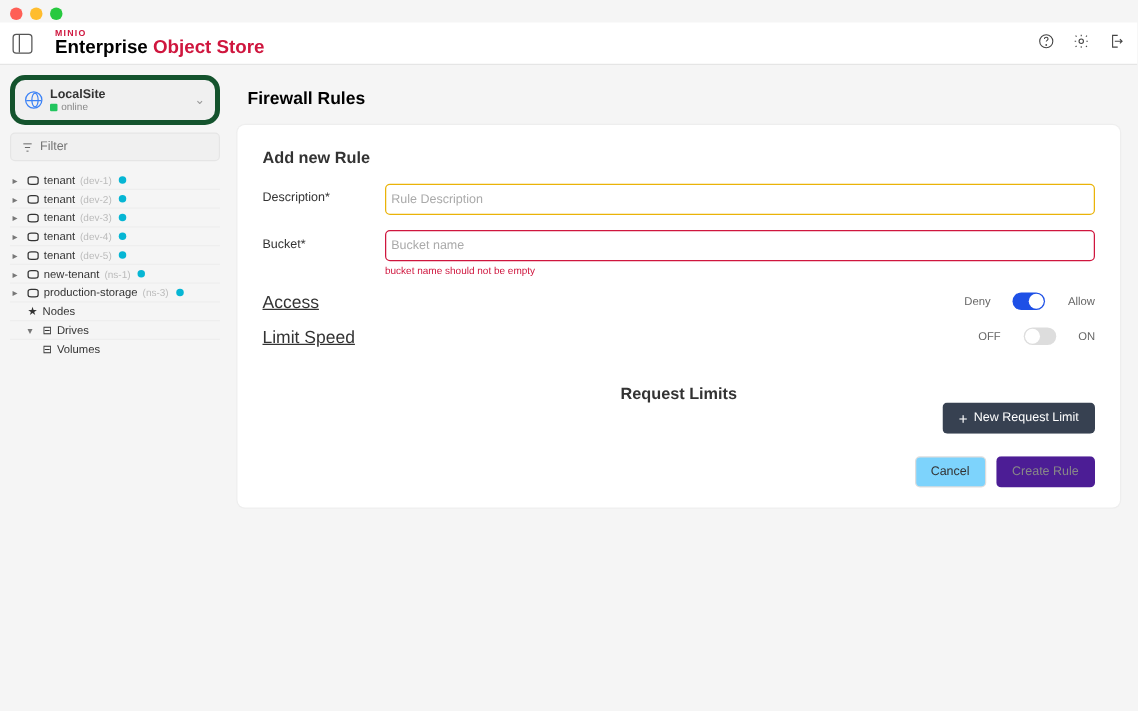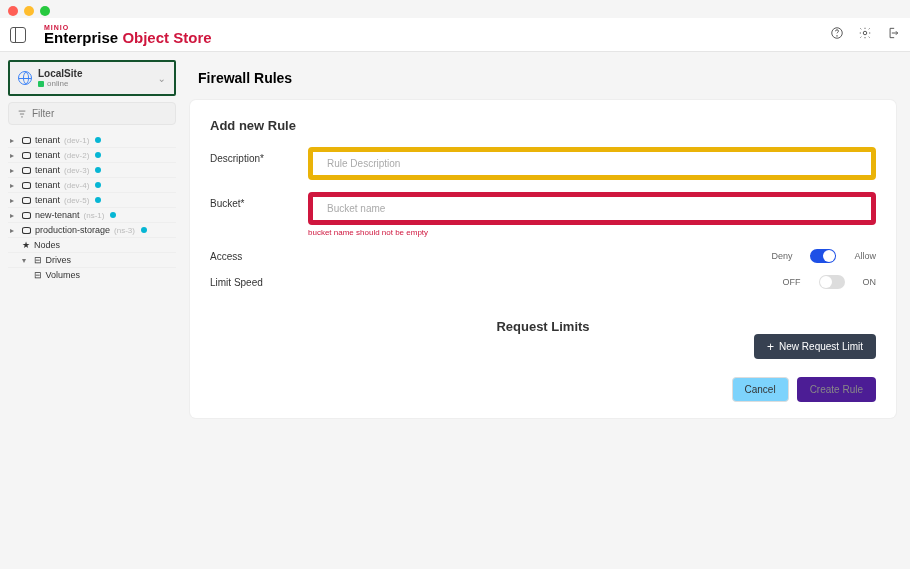--- a/index.html
+++ b/index.html
@@ -16,21 +16,21 @@
 .topbar .panel-icon { width: 16px; height: 16px; border: 1.3px solid #555; border-radius: 3px; position: relative; margin-right: 18px; }
 .topbar .panel-icon::after { content: ""; position: absolute; left: 4px; top: 0; bottom: 0; width: 1.3px; background: #555; }
 .brand-small { font-size: 7px; letter-spacing: 1px; color: #cf163e; font-weight: 700; }
 .brand-big { font-size: 15px; font-weight: 700; color: #000; margin-top: -2px; }
 .brand-big .red { color: #cf163e; }
 .topbar .spacer { flex: 1; }
 .topbar .hicon { margin-left: 14px; color: #444; cursor: pointer; }
 
 
 .sidebar { position: absolute; top: 60px; left: 8px; width: 168px; }
-.site-sel { background: #f0f0f0; border: 2px solid #14532d; border-radius: 2px; padding: 6px 8px; display: flex; align-items: center; gap: 6px; }
+.site-sel { background: #f0f0f0; border: 4px solid #14532d; border-radius: 12px; padding: 6px 8px; display: flex; align-items: center; gap: 6px; }
 .site-sel .globe { width: 14px; height: 14px; border: 1.3px solid #3b82f6; border-radius: 50%; position: relative; flex-shrink:0; }
 .site-sel .globe::before { content:""; position:absolute; left:0; right:0; top:50%; height:1px; background:#3b82f6; }
 .site-sel .globe::after { content:""; position:absolute; top:0; bottom:0; left:50%; width:4px; margin-left:-2px; border:1px solid #3b82f6; border-radius:50%; }
 .site-sel .txt { flex:1; }
 .site-name { font-size: 10px; font-weight: 600; }
 .site-status { font-size: 8px; color: #888; }
 .site-status .dot { display:inline-block; width:6px; height:6px; background:#22c55e; border-radius:1px; margin-right:3px; vertical-align:middle; }
 .chev { color:#999; font-size:10px; }
 
 .filter { margin-top: 6px; background:#f0f0f0; border:1px solid #e5e5e5; border-radius:4px; padding:5px 8px; display:flex; align-items:center; gap:5px; color:#999; font-size:10px; }
@@ -49,27 +49,27 @@
 
 
 .main { position: absolute; top: 60px; left: 190px; right: 14px; }
 .page-title { font-size: 14px; font-weight: 700; color:#000; margin: 10px 0 14px 8px; }
 .card { background:#fff; border-radius:6px; padding: 18px 20px 16px; box-shadow: 0 0 0 1px #eee; }
 .card h2 { font-size: 13px; font-weight:600; margin-bottom: 14px; }
 .card h2.req { margin-top: 18px; margin-bottom: 0; }
 .form-row { display:flex; align-items:flex-start; margin-bottom: 12px; justify-content: space-between; }
 .form-row .lbl { width: 98px; font-size: 10px; color:#333; padding-top:6px; }
 .form-row .fld { flex:1; }
-.text-input { width:100%; border:5px solid #eab308; border-radius:4px; padding:6px 14px; font-size:10px; color:#333; background:#fff; outline:none; }
+.text-input { width:100%; border:1px solid #eab308; border-radius:4px; padding:6px 4px; font-size:10px; color:#333; background:#fff; outline:none; }
 .text-input::placeholder { color:#aaa; }
 .text-input.err { border-color:#cf163e; }
 .err-msg { font-size:8px; color:#cf163e; margin-top:3px; }
 
 .toggle-row { display:flex; align-items:center; margin-bottom:12px; }
-.toggle-row .lbl { width:98px; font-size:10px; }
+.toggle-row .lbl { width:98px; font-size:14px;text-decoration:underline; }
 .toggle-row .rt { margin-left:auto; display:flex; align-items:center; gap:18px; font-size:9px; color:#666; }
 .switch { width:26px; height:14px; background:#1e50e6; border-radius:7px; position:relative; cursor:pointer; }
 .switch .knob { width:12px; height:12px; background:#fff; border-radius:50%; position:absolute; top:1px; right:1px; }
 .switch.off { background:#ddd; }
 .switch.off .knob { left:1px; right:auto; }
 
 .req-row { display:flex; align-items:center;flex-direction:column; }
 .btn { border-radius:4px; padding:6px 12px; font-size:10px; cursor:pointer; border:1px solid transparent; }
 .btn-dark { background:#374151; color:#fff; display:flex; align-items:center; gap:5px; margin-left:auto; }
 .btn-dark .plus { font-size:12px; line-height:10px; }

